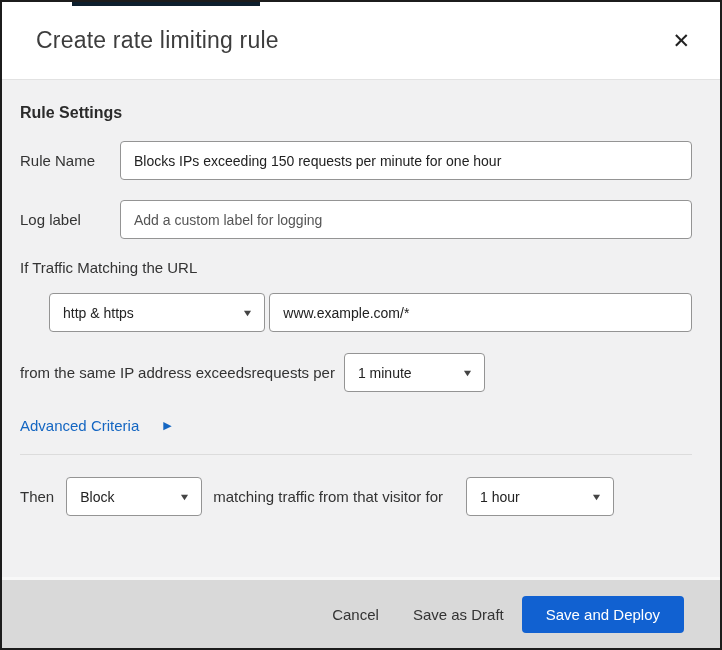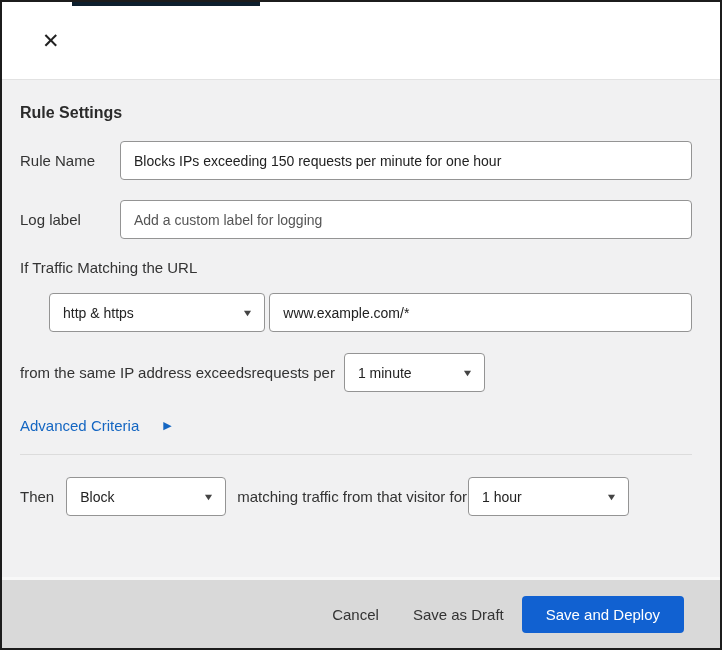--- a/index.html
+++ b/index.html
@@ -53,20 +53,21 @@
     font-size:15px;padding:0 24px;height:37px;cursor:pointer;min-width:150px;
   }
 </style>
 </head>
 <body>
 
 <div class="dialog">
   <div class="top-peek-bar"></div>
 
   <div class="dlg-header">
+    <div class="dlg-title">Create rate limiting rule</div>
     <button class="close-btn">✕</button>
   </div>
 
   <div class="dlg-content">
 
     <h3 class="section-heading">Rule Settings</h3>
 
     <div class="form-row">
       <span class="form-label">Rule Name</span>
       <input class="txt-input grow" type="text" value="Blocks IPs exceeding 150 requests per minute for one hour" style="">
@@ -98,26 +99,26 @@
 
     <a class="advanced-link">
       <span>Advanced Criteria</span>
       <span class="advanced-arrow">▶</span>
     </a>
 
     <hr class="content-divider">
 
     <div class="inline-row">
       <span class="inline-text">Then</span>
-      <div class="select-box" style="width:160px;margin:0 11px 0 12px;">
+      <div class="select-box" style="width:136px;margin:0 11px 0 12px;">
         <span>Block</span>
         <span class="caret">▼</span>
       </div>
       <span class="inline-text">matching traffic from that visitor for</span>
-      <div class="select-box" style="width:161px;margin-left:1px;">
+      <div class="select-box" style="width:148px;margin-left:23px;">
         <span>1 hour</span>
         <span class="caret">▼</span>
       </div>
     </div>
 
   </div>
 
   <div class="dlg-footer">
     <button class="ghost-btn">Cancel</button>
     <button class="ghost-btn">Save as Draft</button>

